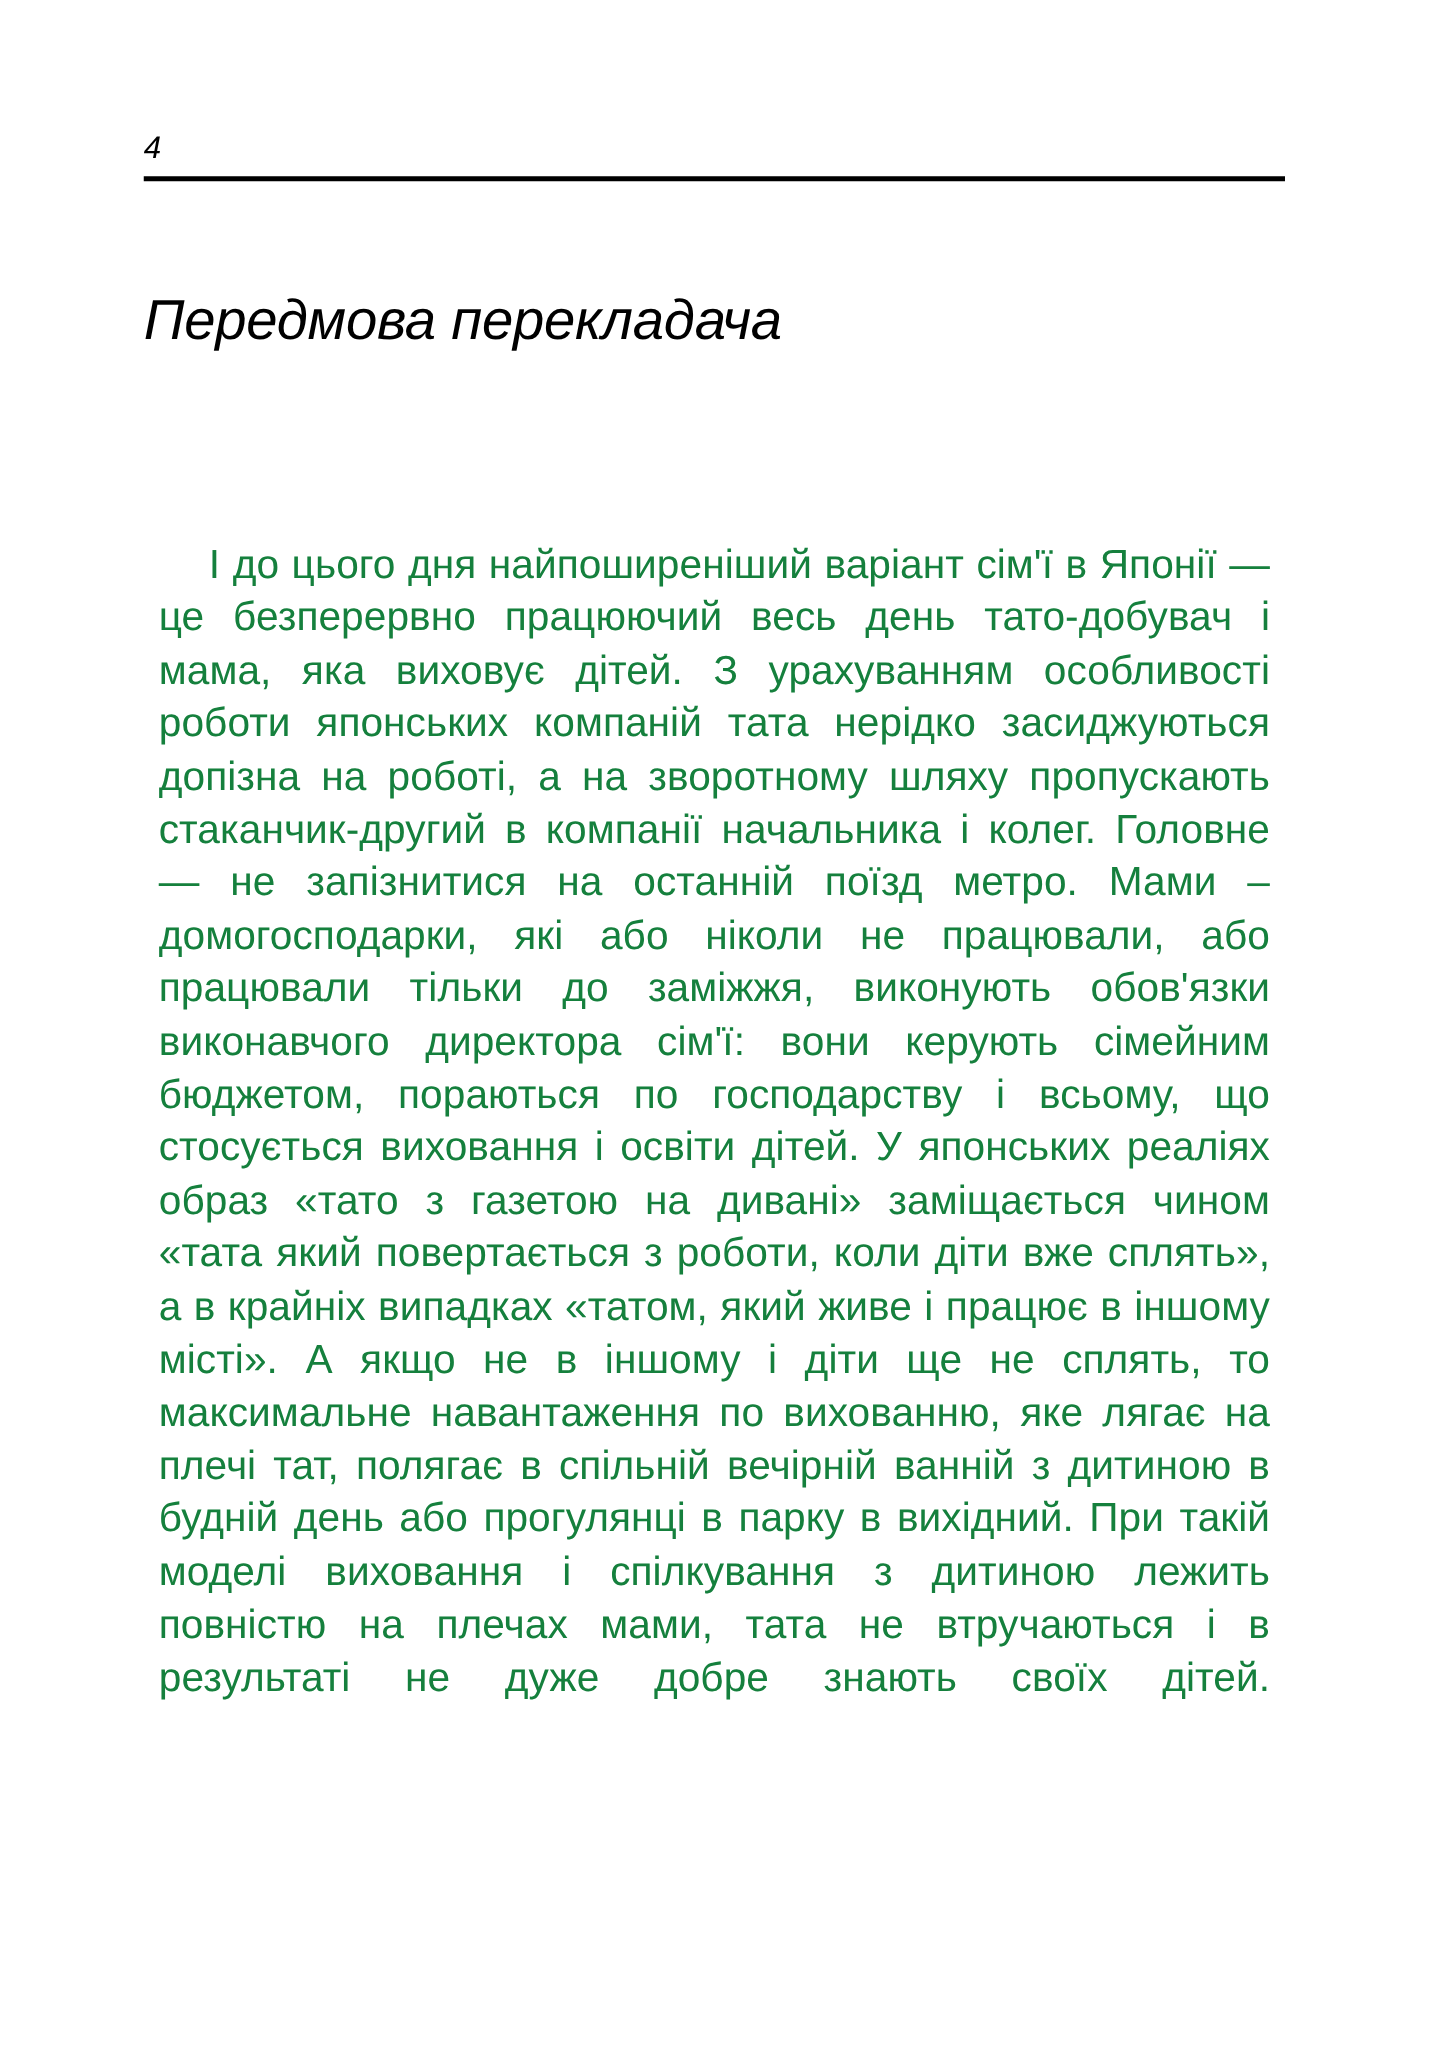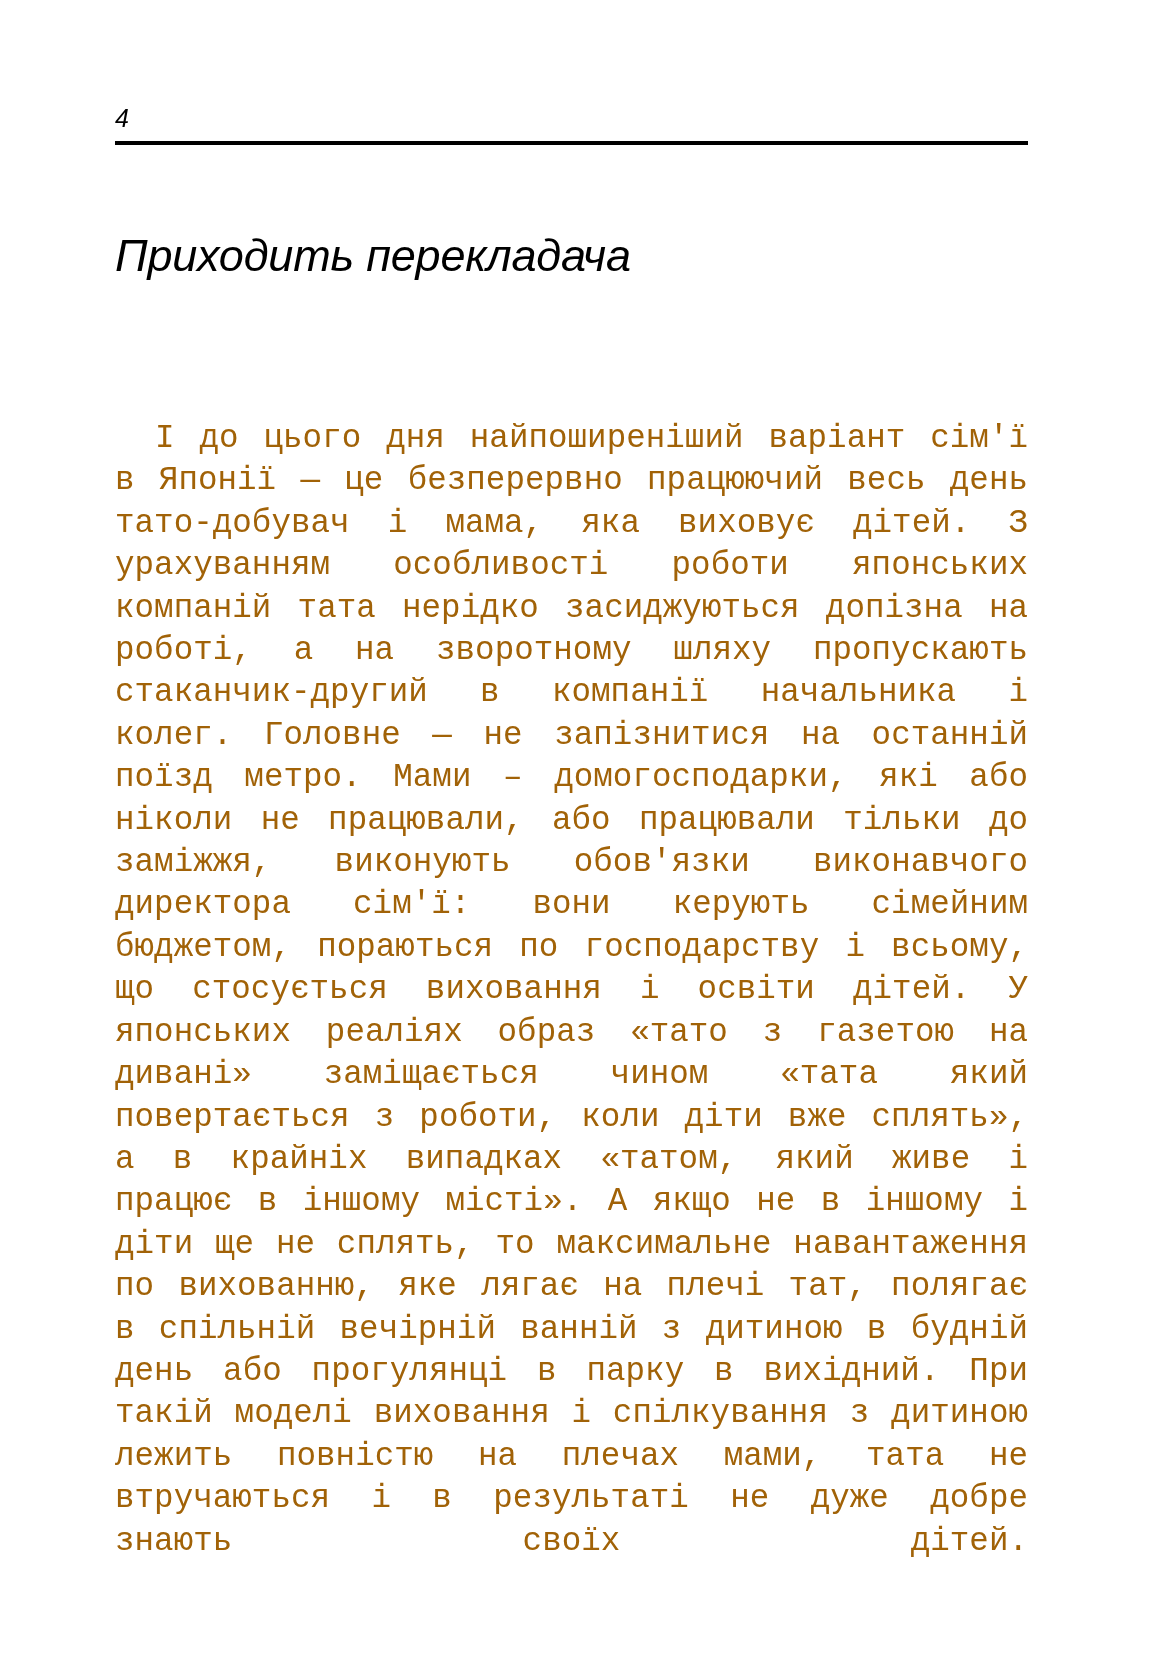--- a/index.html
+++ b/index.html
@@ -69,30 +69,30 @@
 
   
   .body-copy {
     position: absolute;
     left: 115px;
     top: 418px;
     width: 913px;
   }
 
   .para {
-    margin: 0;
+    margin: 12px;
     text-align: justify;
     text-justify: inter-word;
     text-indent: 40px;
-    font-family: Liberation Mono, monospace;
+    font-family: Liberation Sans, sans-serif;
     font-size: 32.5px;
     line-height: 42.4px;
     letter-spacing: 0.05px;
     word-spacing: 0.4px;
-    color: #a16207;
+    color: #15803d;
     hyphens: none;
     -webkit-hyphens: none;
   }
 
   .para:last-child {
     text-align: justify;
   }
 
   
   .para::after {
@@ -105,19 +105,19 @@
 </head>
 <body>
 
 <div class="page">
 
   <div class="page-header">
     <div class="folio">4</div>
     <div class="header-rule"></div>
   </div>
 
-  <h1 class="chapter-title">Приходить перекладача</h1>
+  <h1 class="chapter-title">Передмова перекладача</h1>
 
   <div class="body-copy">
     <p class="para">І до цього дня найпоширеніший варіант сім'ї в Японії — це безперервно працюючий весь день тато-добувач і мама, яка виховує дітей. З урахуванням особливості роботи японських компаній тата нерідко засиджуються допізна на роботі, а на зворотному шляху пропускають стаканчик-другий в компанії начальника і колег. Головне — не запізнитися на останній поїзд метро. Мами – домогосподарки, які або ніколи не працювали, або працювали тільки до заміжжя, виконують обов'язки виконавчого директора сім'ї: вони керують сімейним бюджетом, пораються по господарству і всьому, що стосується виховання і освіти дітей. У японських реаліях образ «тато з газетою на дивані» заміщається чином «тата який повертається з роботи, коли діти вже сплять», а в крайніх випадках «татом, який живе і працює в іншому місті». А якщо не в іншому і діти ще не сплять, то максимальне навантаження по вихованню, яке лягає на плечі тат, полягає в спільній вечірній ванній з дитиною в будній день або прогулянці в парку в вихідний. При такій моделі виховання і спілкування з дитиною лежить повністю на плечах мами, тата не втручаються і в результаті не дуже добре знають своїх дітей.</p>
   </div>
 
 </div>
 
 </body></html>

